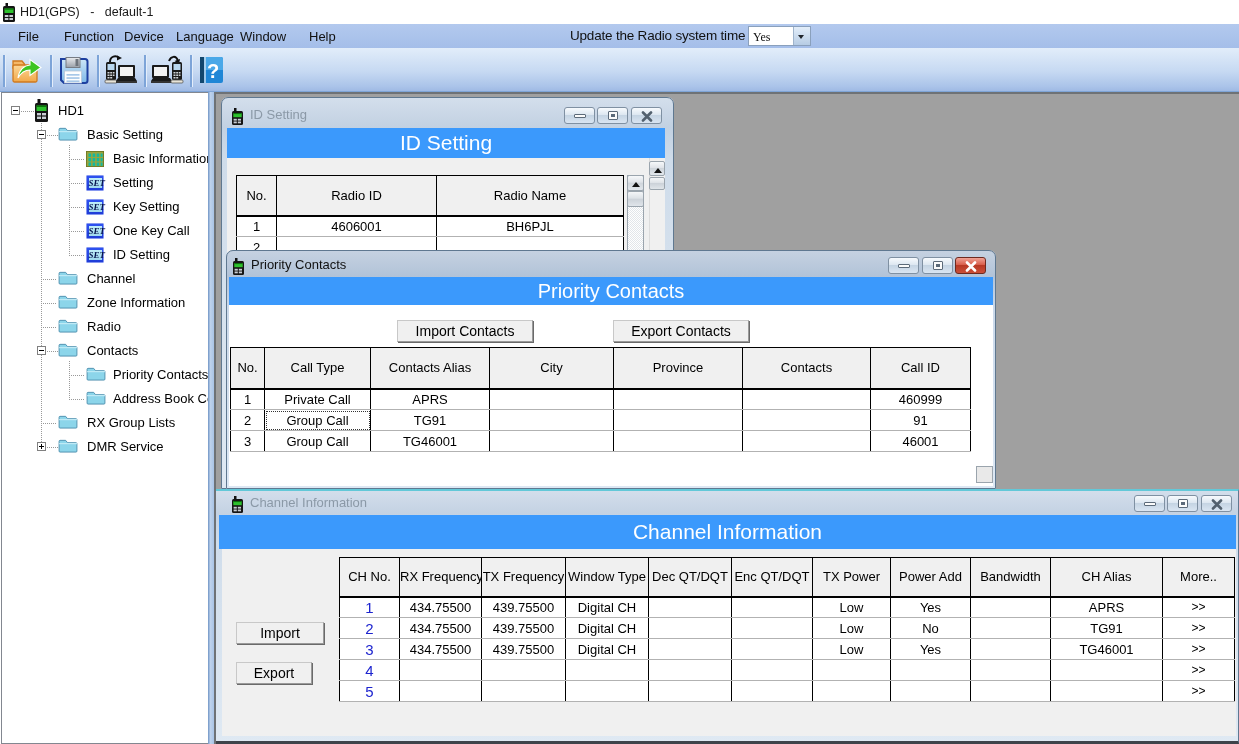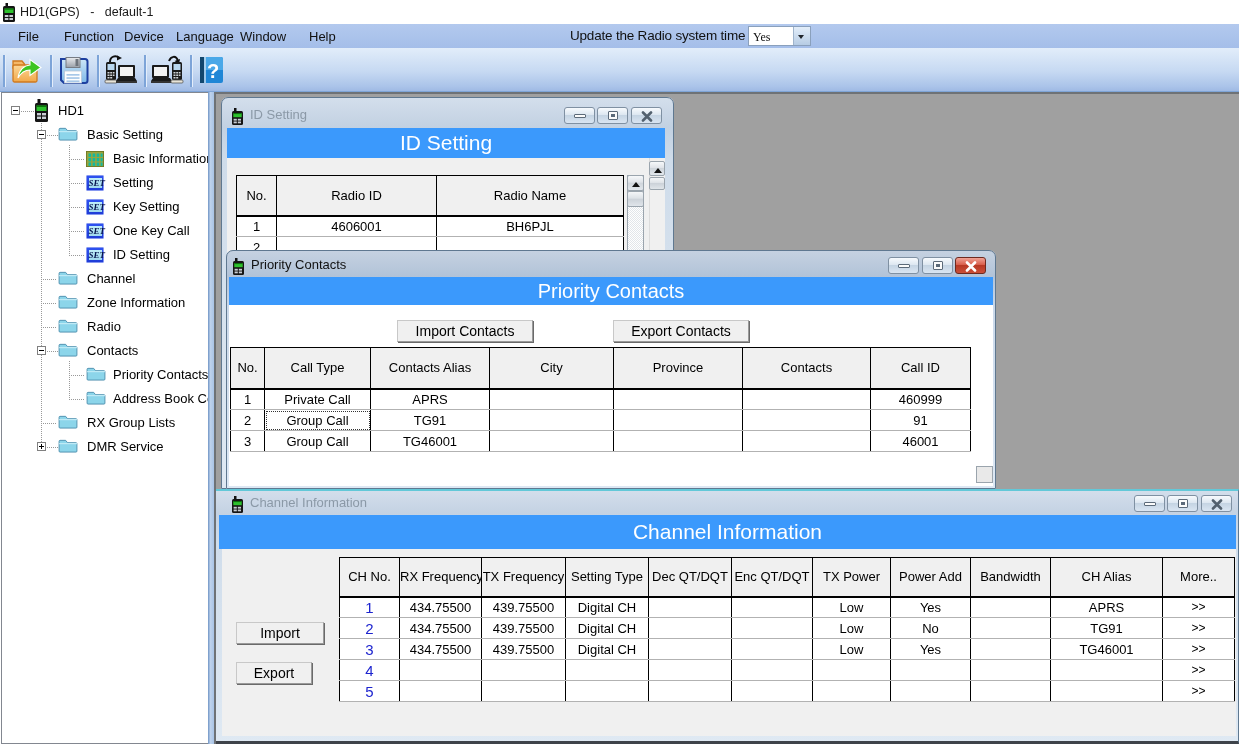--- a/index.html
+++ b/index.html
@@ -557,21 +557,21 @@
             <col style="width:80px">
             <col style="width:80px">
             <col style="width:112px">
             <col style="width:72px">
           </colgroup>
       <tbody>
             <tr style="height:39px">
               <th>CH No.</th>
               <th>RX Frequency</th>
               <th>TX Frequency</th>
-              <th>Setting Type</th>
+              <th>Window Type</th>
               <th>Dec QT/DQT</th>
               <th>Enc QT/DQT</th>
               <th>TX Power</th>
               <th>Power Add</th>
               <th>Bandwidth</th>
               <th>CH Alias</th>
               <th>More..</th>
             </tr>
       <tr style="height:21px">
               <td class="chno">1</td>

